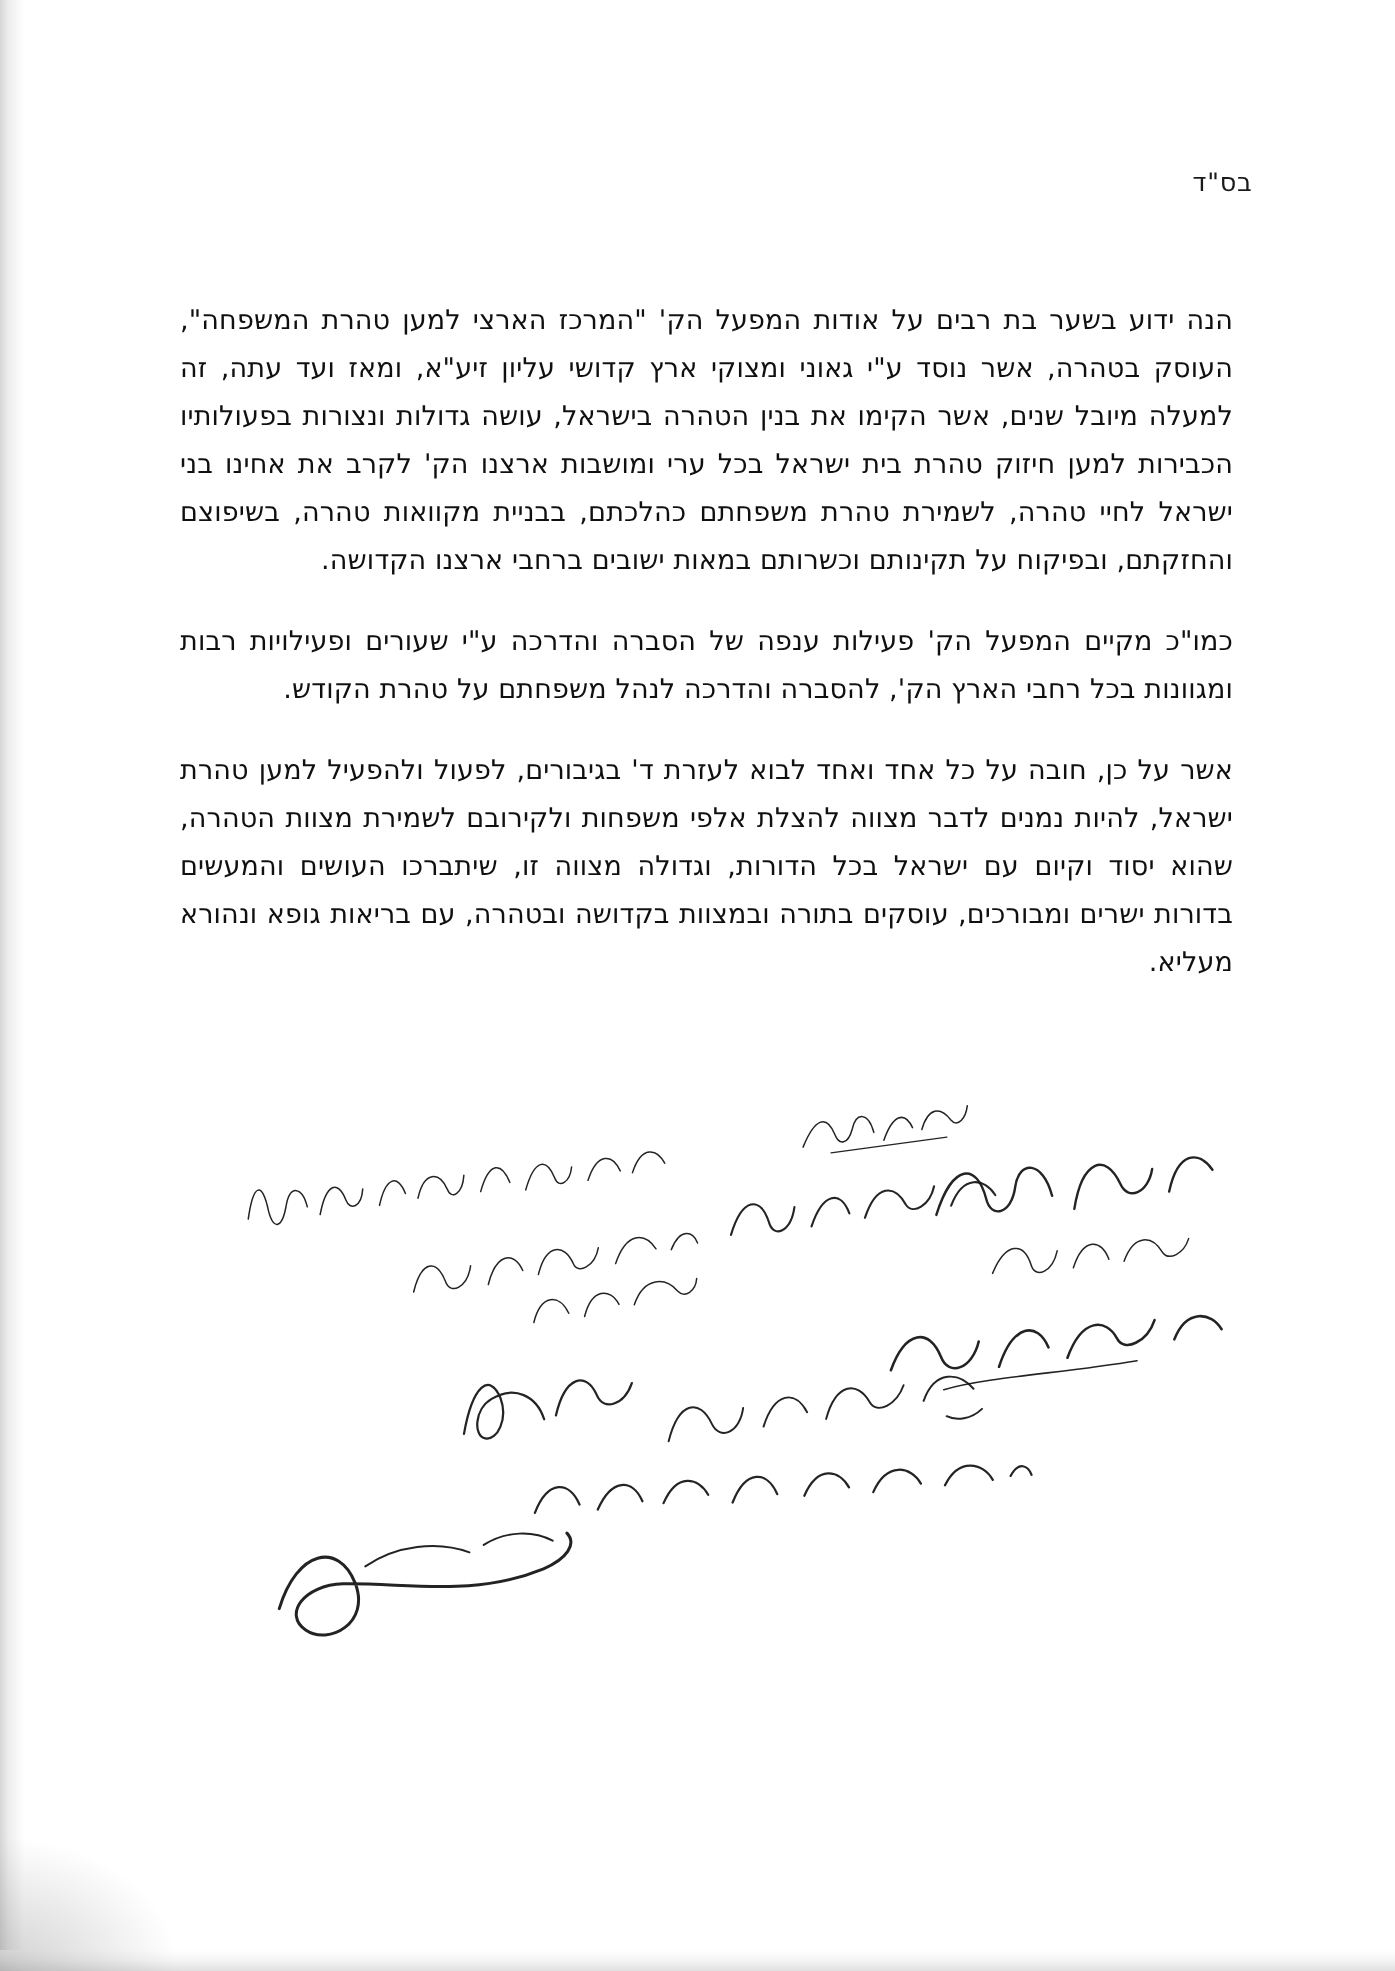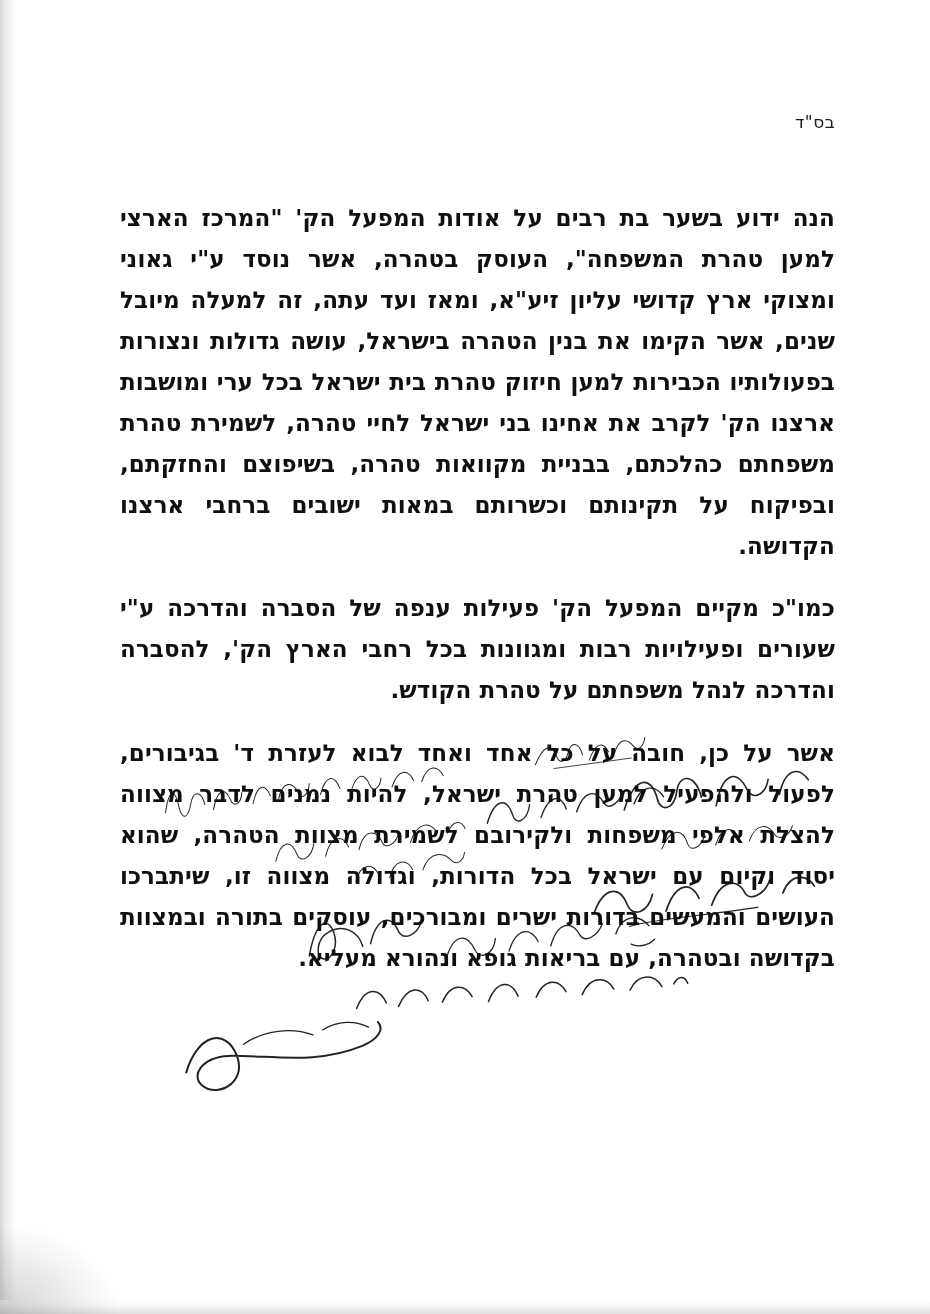--- a/index.html
+++ b/index.html
@@ -72,26 +72,25 @@
     position: absolute;
     top: 198px;
     right: 0;
     left: 0;
     text-align: justify;
     text-align-last: right;
     direction: rtl;
   }
 
   .para {
-    font-size: 23px;
+    font-size: 18px;
     line-height: 1.78;
-    margin: 0 0 22px 0;
+    margin: 0 13px 22px 0;
     color: #101010;
     letter-spacing: 0.1px;
-    font-weight: bold;
   }
   .para:last-child { margin-bottom: 0; }
 
   
   .signatures {
     position: absolute;
     left: 30px;
     right: 10px;
     top: 720px;
     height: 380px;

